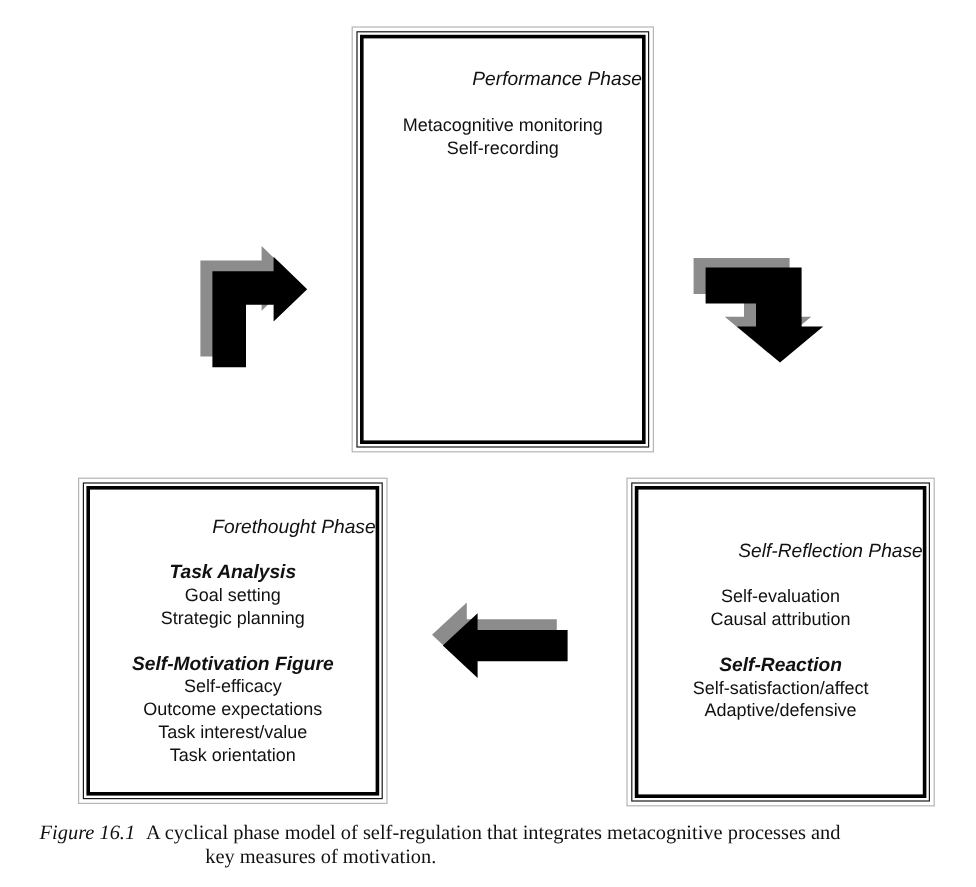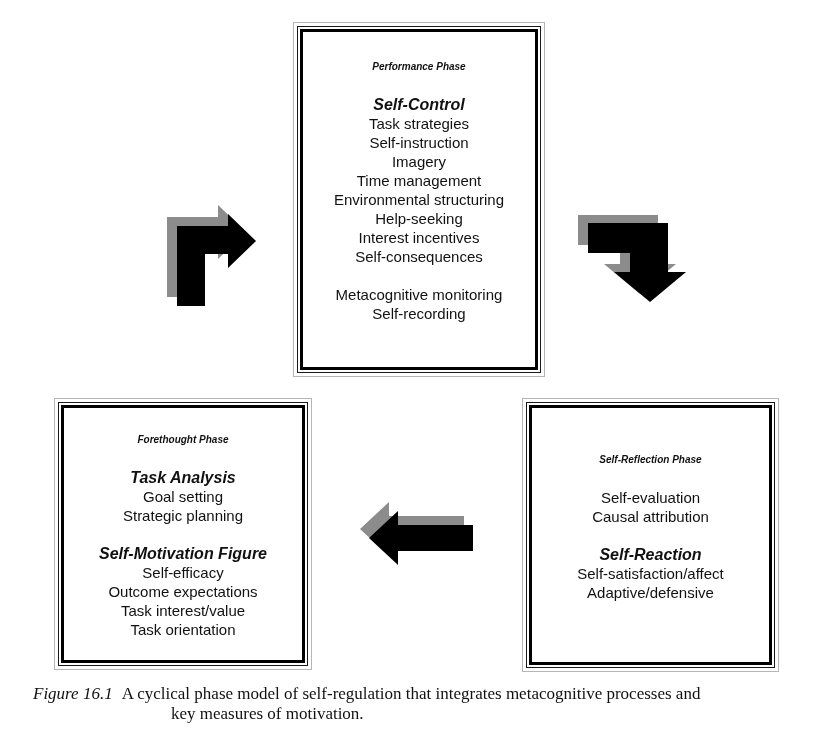--- a/index.html
+++ b/index.html
@@ -33,37 +33,38 @@
   .frame-inner {
     box-sizing: border-box;
     height: 100%;
     border: 3px solid #000000;   
     text-align: center;
     color: #111111;
     font-size: 15px;
     line-height: 19px;
   }
   .box-title {
-    font-size: 10px;
-    font-weight: bold;
+    font-size: 16px;
+    font-weight: normal;
     font-style: italic;
+    text-align: right;
   }
   .section { margin-top: 19px; }
   .section-heading {
     font-size: 16px;
     font-weight: bold;
     font-style: italic;
   }
   .section-item { }
   #box-performance .frame-inner { padding-top: 25px; }
   #box-forethought .frame-inner { padding-top: 22px; }
   #box-reflection  .frame-inner { padding-top: 42px; }
 
   #box-performance { left: 293px; top: 22px;  width: 252px; height: 355px; }
-  #box-forethought { left: 54px;  top: 398px; width: 258px; height: 272px; }
+  #box-forethought { left: 65px;  top: 398px; width: 258px; height: 272px; }
   #box-reflection  { left: 522px; top: 398px; width: 257px; height: 274px; }
 
   .caption {
     position: absolute;
     left: 33px;
     top: 684px;
     width: 760px;
     font-family: "Liberation Serif", serif;
     font-size: 17px;
     line-height: 20px;
@@ -96,31 +97,20 @@
     <g>
       <polygon transform="translate(-9,-9)" points="473,525 398,525 398,511 369,538 398,565 398,551 473,551" fill="#8c8c8c"></polygon>
       <polygon points="473,525 398,525 398,511 369,538 398,565 398,551 473,551" fill="#000000"></polygon>
     </g>
   </svg>
 
   <div class="phase-box" id="box-performance">
     <div class="frame-mid">
       <div class="frame-inner">
         <div class="box-title">Performance Phase</div>
-        <div class="section">
-          <div class="section-heading">Self-Control</div>
-          <div class="section-item">Task strategies</div>
-          <div class="section-item">Self-instruction</div>
-          <div class="section-item">Imagery</div>
-          <div class="section-item">Time management</div>
-          <div class="section-item">Environmental structuring</div>
-          <div class="section-item">Help-seeking</div>
-          <div class="section-item">Interest incentives</div>
-          <div class="section-item">Self-consequences</div>
-        </div>
         <div class="section">
           <div class="section-item">Metacognitive monitoring</div>
           <div class="section-item">Self-recording</div>
         </div>
       </div>
     </div>
   </div>
 
   <div class="phase-box" id="box-forethought">
     <div class="frame-mid">

